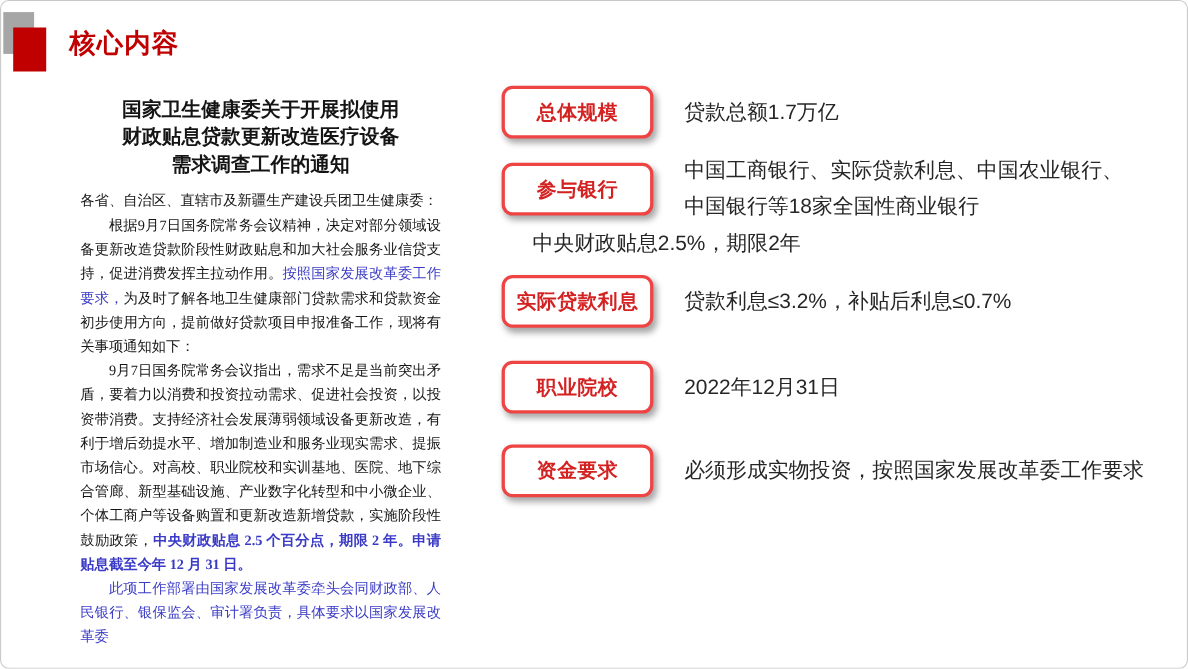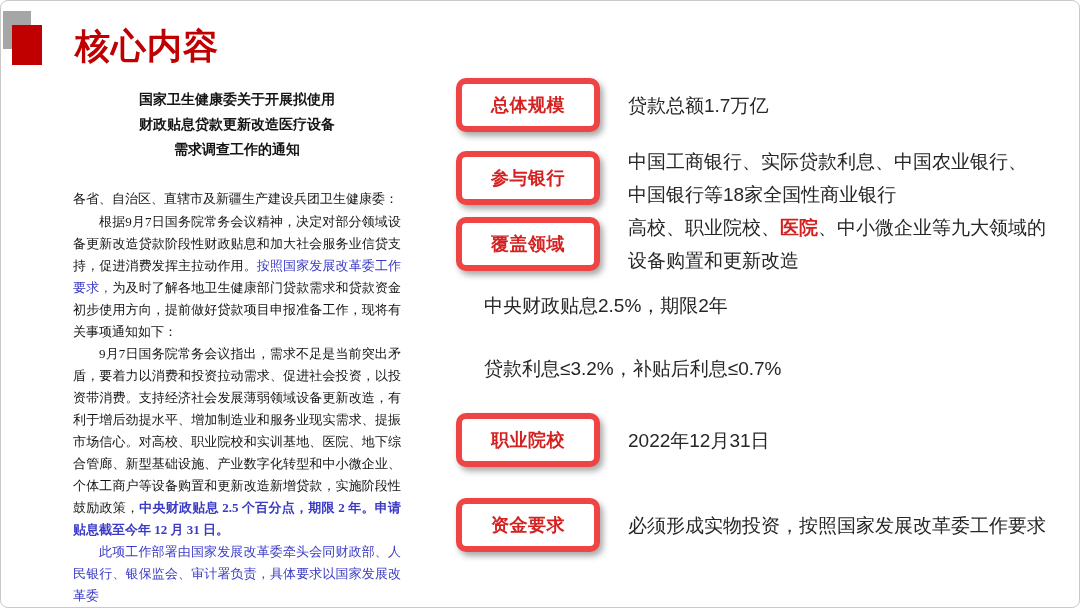--- a/index.html
+++ b/index.html
@@ -5,51 +5,51 @@
   html,body{margin:0;padding:0;background:#fff;}
   .slide{
     position:relative;width:1078px;height:606px;background:#fff;
     border:1px solid #c9c9c9;border-radius:8px;overflow:hidden;
     font-family:"Liberation Sans","DejaVu Sans",sans-serif;
   }
   
   .sq-gray{position:absolute;left:2px;top:10px;width:28px;height:38px;background:#a6a6a6;}
   .sq-red{position:absolute;left:11px;top:24px;width:30px;height:40px;background:#c00000;}
   .page-title{
-    position:absolute;left:74px;top:22px;margin:0;
-    font-size:35px;font-weight:bold;color:#c00000;letter-spacing:1px;
+    position:absolute;left:62px;top:22px;margin:0;
+    font-size:24px;font-weight:bold;color:#c00000;letter-spacing:1px;
   }
   
   .doc{
     position:absolute;left:72px;top:86px;width:328px;height:516px;overflow:hidden;
     font-family:"Liberation Serif","DejaVu Serif",serif;
     color:#141414;font-size:13px;line-height:22px;text-align:justify;
   }
   .doc-title{
-    font-weight:bold;text-align:center;font-size:14px;line-height:25px;
-    white-space:pre-line;margin:0 0 26px 0;
+    font-weight:bold;text-align:center;font-size:18px;line-height:25px;
+    white-space:pre-line;margin:0 0 9px 0;
   }
   .doc p{margin:0;text-indent:2em;}
   .doc p.greeting{text-indent:0;margin-bottom:1px;}
   .doc p.sec-head{font-weight:bold;}
   .blue{color:#3a3ac6;}
   .bold{font-weight:bold;}
   .red{color:#d42222;font-weight:bold;}
   
   .rows{position:absolute;left:455px;top:77px;width:600px;}
   .row{display:flex;align-items:center;}
   .row:nth-child(1){margin-bottom:13px;}
   .row:nth-child(2){margin-bottom:0px;}
   .row:nth-child(3){margin-bottom:12px;}
   .row:nth-child(4){margin-bottom:30px;}
   .row:nth-child(5){margin-bottom:28px;}
   .row:nth-child(6){margin-bottom:31px;}
   .tag{
     flex:0 0 132px;height:42px;display:flex;align-items:center;justify-content:center;
-    background:#fff;border:6px solid #ef4444;border-radius:10px;
+    background:#fff;border:3px solid #ef4444;border-radius:10px;
     box-shadow:3px 4px 6px rgba(0,0,0,0.35);
     color:#d42222;font-weight:bold;font-size:18px;letter-spacing:0.5px;
   }
   .content{
     margin-left:28px;font-size:19px;color:#262626;line-height:33px;
     white-space:pre-wrap;max-width:435px;
   }
 </style>
 </head>
 <body>
@@ -74,28 +74,24 @@
     <div class="row">
       <div class="tag">总体规模</div>
       <div class="content"><span>贷款总额1.7万亿</span></div>
     </div>
     <div class="row">
       <div class="tag">参与银行</div>
       <div class="content"><span>中国工商银行、实际贷款利息、中国农业银行、
 中国银行等18家全国性商业银行</span></div>
     </div>
     <div class="row">
-      <div class="tag">覆盖领域</div>
-      <div class="content"><span>高校、职业院校、</span><span class="red">医院</span><span>、中小微企业等九大领域的
-设备购置和更新改造</span></div>
-    </div>
-    <div class="row">
       <div class="content"><span>中央财政贴息2.5%，期限2年</span></div>
     </div>
     <div class="row">
+      <div class="tag">实际贷款利息</div>
       <div class="content"><span>贷款利息≤3.2%，补贴后利息≤0.7%</span></div>
     </div>
     <div class="row">
       <div class="tag">职业院校</div>
       <div class="content"><span>2022年12月31日</span></div>
     </div>
     <div class="row">
       <div class="tag">资金要求</div>
       <div class="content"><span>必须形成实物投资，按照国家发展改革委工作要求</span></div>
     </div>

